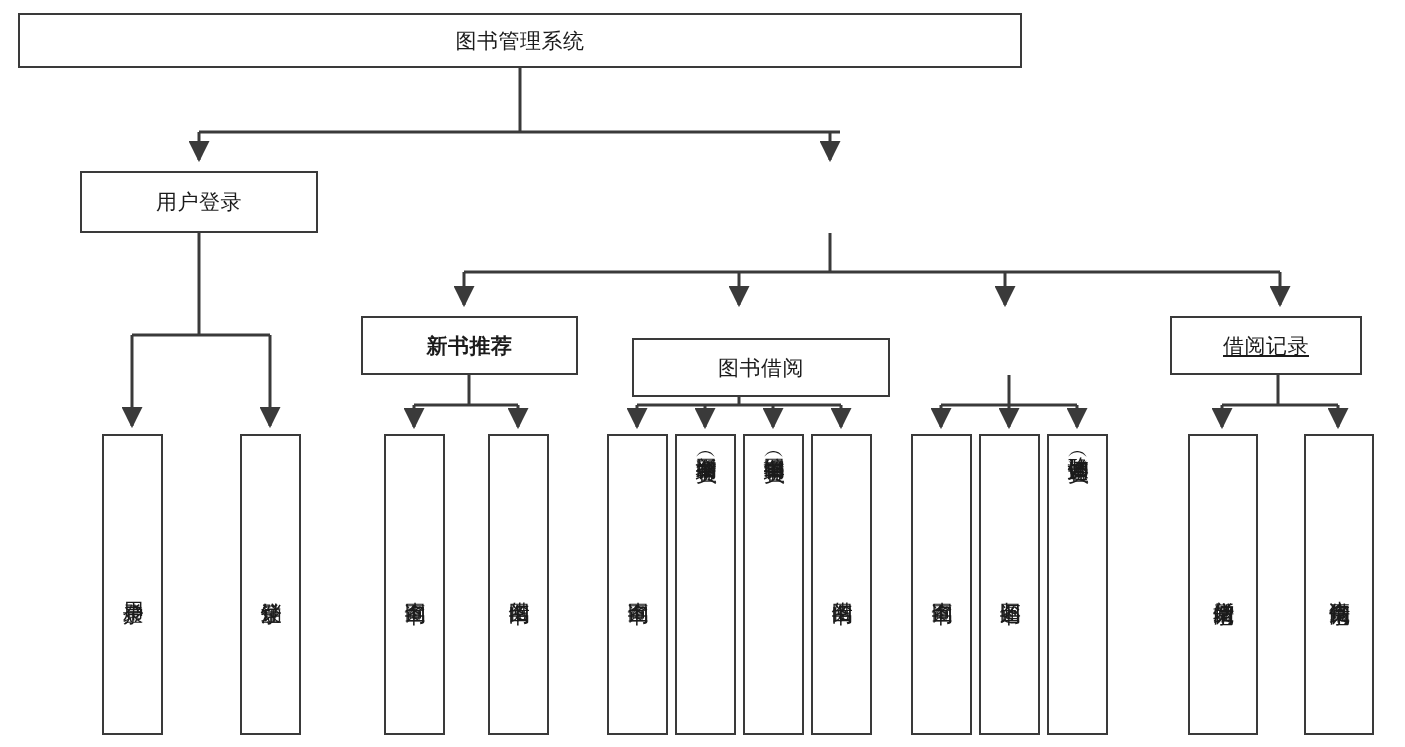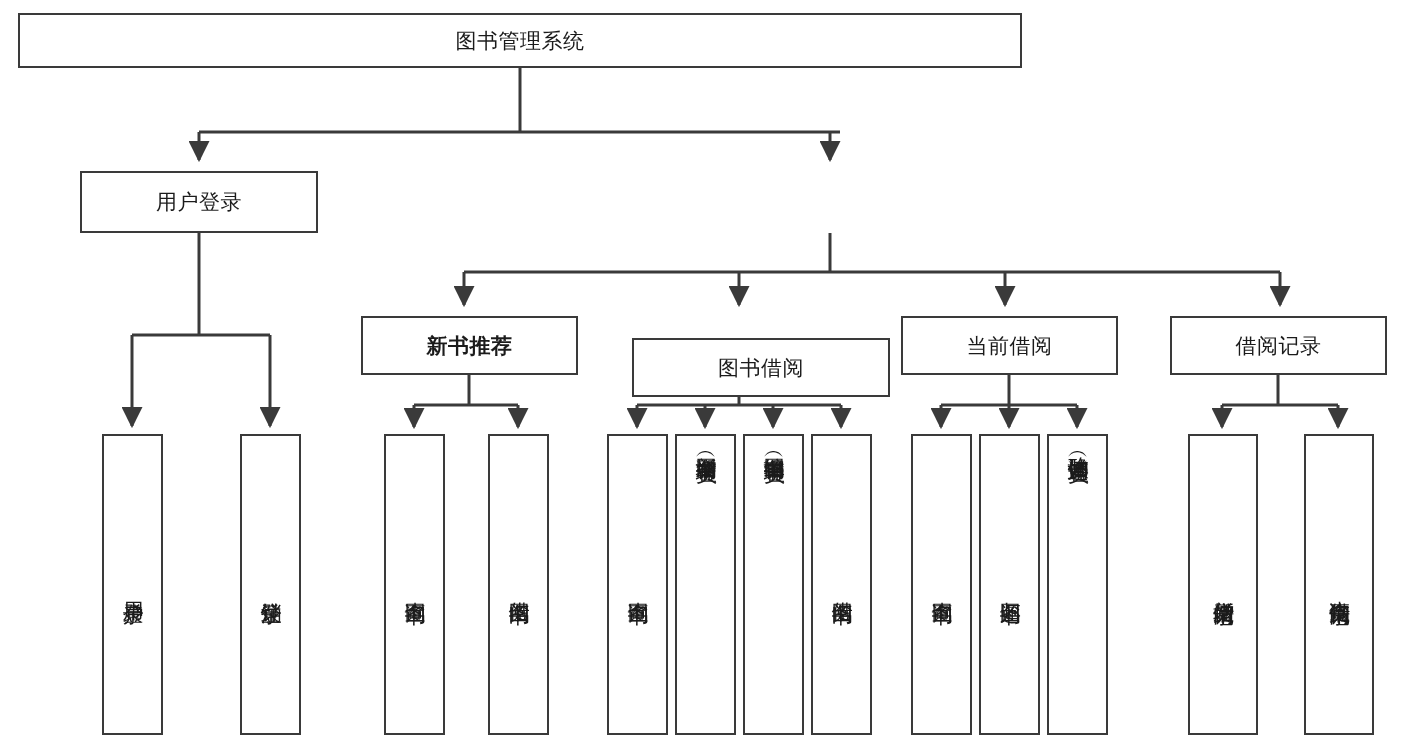--- a/index.html
+++ b/index.html
@@ -119,22 +119,21 @@
       <path d="M 1338 405 L 1338 427" marker-end="url(#arrow)"></path>
     </g>
   </svg>
 
   <div class="node horiz" style="left:18px; top:13px; width:1004px; height:55px;">图书管理系统</div>
 
   <div class="node horiz" style="left:80px; top:171px; width:238px; height:62px;">用户登录</div>
 
   <div class="node horiz" style="left:361px; top:316px; width:217px; height:59px;font-weight:bold;">新书推荐</div>
   <div class="node horiz" style="left:632px; top:316px; width:258px; height:59px;margin-top:22px;">图书借阅</div>
-  <div class="node horiz" style="left:901px; top:316px; width:217px; height:59px;">当前借阅</div>
-  <div class="node horiz" style="left:1170px; top:316px; width:217px; height:59px;">借阅记录</div>
+  <div class="node horiz" style="left:1170px; top:316px; width:192px; height:59px;text-decoration:underline;">借阅记录</div>
 
   <div class="node vert bottomish" style="left:102px; top:434px; width:61px; height:301px;">
     <span class="vtext">用户登录</span>
   </div>
   <div class="node vert bottomish" style="left:240px; top:434px; width:61px; height:301px;">
     <span class="vtext">注销登录</span>
   </div>
 
   <div class="node vert bottomish" style="left:384px; top:434px; width:61px; height:301px;">
     <span class="vtext">查询图书</span>

